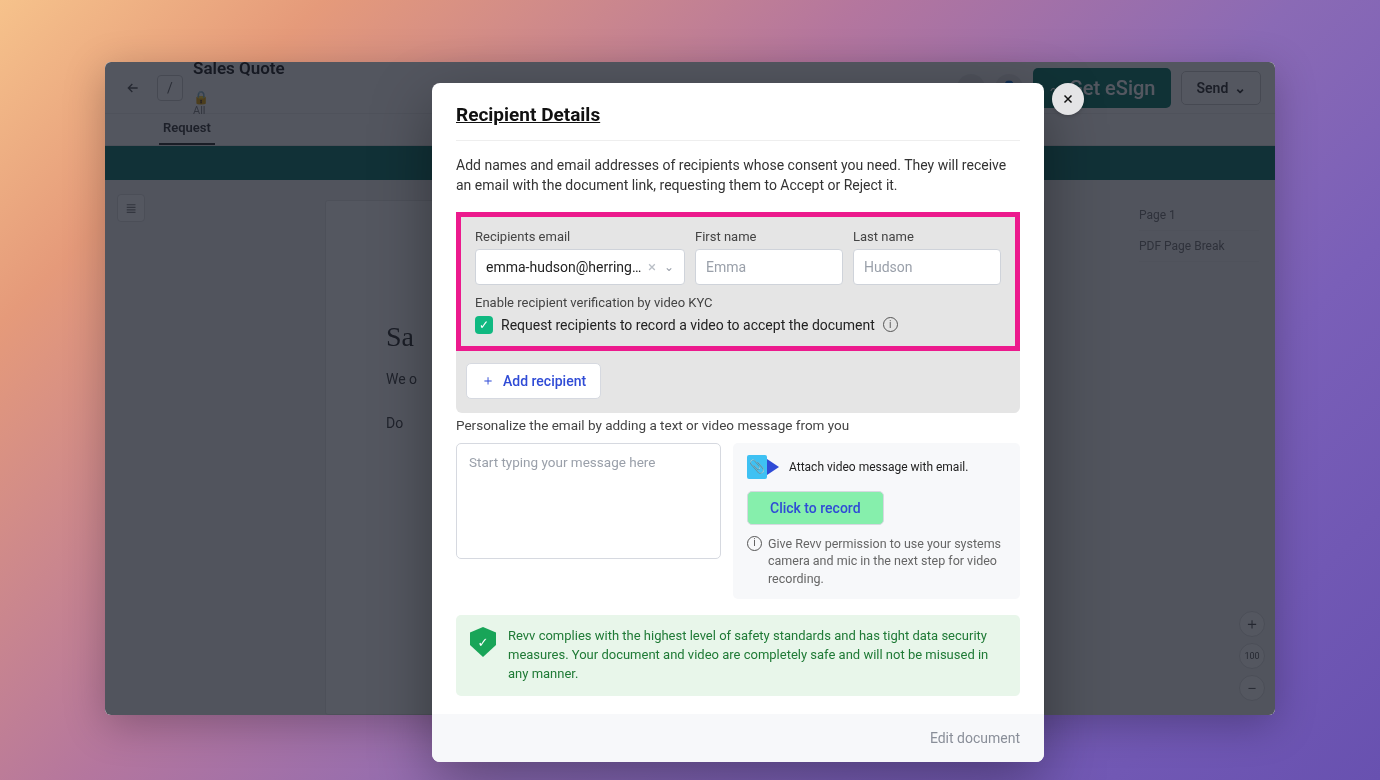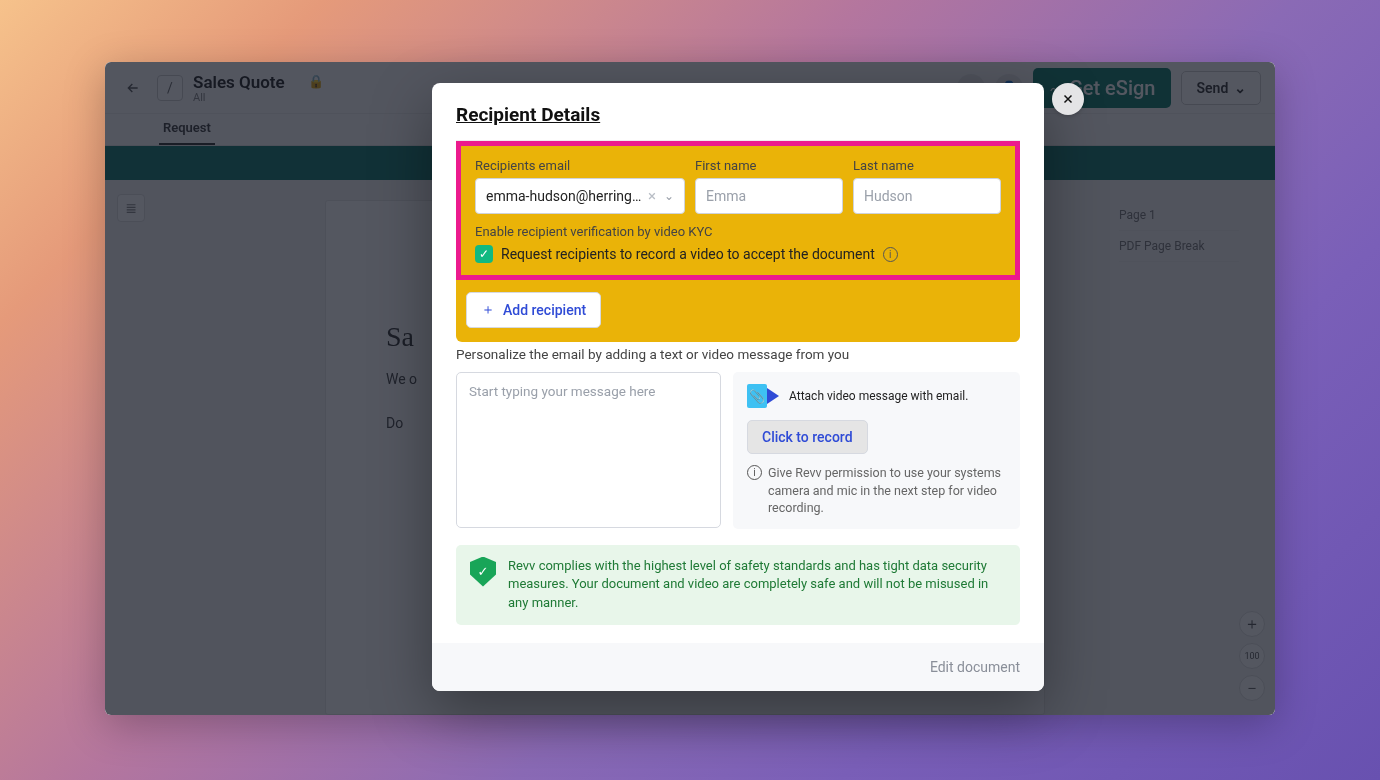--- a/index.html
+++ b/index.html
@@ -24,86 +24,86 @@
     height: 52px;
     display: flex; align-items: center;
     padding: 0 14px;
     background: #fbfbfc;
     border-bottom: 1px solid #eee;
     gap: 10px;
   }
   .back-btn { width:28px; height:28px; display:flex;align-items:center;justify-content:center; color:#555; cursor:pointer;}
   .doc-icon { width:26px; height:26px; border:1px solid #ccc; border-radius:4px; display:flex;align-items:center;justify-content:center; color:#666; font-size:14px; background:#fff;}
   .doc-title-wrap { display:flex; flex-direction:column; }
-  .doc-title-row { display:flex; align-items:center; gap:24px; }
+  .doc-title-row { display:flex; gap:12px;flex-direction:column; }
   .doc-title { font-size:17px; font-weight:600; color:#222; }
   .lock { color:#999; font-size:13px; }
   .doc-sub { font-size:11px; color:#888; margin-top:-1px; }
   .top-spacer { flex:1; }
   .eicon { width:28px; height:28px; border-radius:50%; background:#e9e9e9; display:flex;align-items:center;justify-content:center;color:#555;font-size:13px;}
   .get-esign { background:#0d7a6a; color:#fff; border:none; border-radius:5px; padding:8px 16px; font-size:20px; font-weight:500; display:flex;align-items:center;gap:6px;}
   .send-btn  { background:#fff; color:#333; border:1px solid #ccc; border-radius:5px; padding:8px 14px; font-size:14px; font-weight:600; display:flex;align-items:flex-start;gap:6px;}
 
   .tabbar { height:32px; display:flex; align-items:flex-end; padding:0 54px; border-bottom:1px solid #e4e4e4; background:#fbfbfc;}
   .tab { font-size:13px; font-weight:600; color:#3b3b3b; padding:8px 4px; border-bottom:2px solid #2f2f2f; }
 
   .greenstrip { height:34px; background:#0f766e; }
 
   .doc-area { position:relative; height: calc(100% - 52px - 32px - 34px); background:#f3f3f5; }
   .left-rail { position:absolute; left:12px; top:14px; width:28px; }
   .rail-icon { width:28px;height:28px; border:1px solid #ddd;border-radius:4px;display:flex;align-items:center;justify-content:center;color:#888;font-size:14px; margin-bottom:8px; background:#fff;}
   .paper { position:absolute; left:220px; right:230px; top:20px; bottom:0; background:#fff; border:1px solid #e5e5e5; border-radius:3px; padding:120px 60px 40px 60px; color:#333;}
   .paper h1 { font-family: Georgia, serif; font-size:28px; font-weight:500; }
   .paper p { margin-top:18px; font-size:14px; color:#444;}
-  .right-rail { position:absolute; right:36px; top:20px; width:120px; font-size:12px; color:#777;}
+  .right-rail { position:absolute; right:16px; top:20px; width:120px; font-size:12px; color:#777;}
   .right-rail div { padding:8px 0; border-bottom:1px solid #eee; }
   .float-controls { position:absolute; right:10px; bottom:14px; display:flex; flex-direction:column; gap:6px; }
   .fc { width:26px;height:26px;border:1px solid #ddd;border-radius:50%;display:flex;align-items:center;justify-content:center;background:#fff;color:#555;}
 
   .dim { position:absolute; inset:0; background:rgba(18,22,34,0.72); }
 
   .close-x { position:absolute; width:32px;height:32px;border-radius:50%;background:#e4e4e6;color:#111;display:flex;align-items:center;justify-content:center;font-size:17px;cursor:pointer; left:1052px; top:83px; box-shadow:0 1px 4px rgba(0,0,0,0.2); z-index:2;}
 
   .modal {
     position:absolute; width:612px; left:432px; top:83px;
     background:#fff; border-radius:8px; box-shadow:0 20px 60px rgba(0,0,0,0.35);
     overflow:hidden;
   }
   .m-head { padding:20px 24px 14px 24px; }
   .m-title { font-size:19px; font-weight:700; color:#111;text-decoration:underline; }
   .m-rule { border:none; border-top:1px solid #eee; margin:0 24px; }
   .m-desc { padding:14px 24px 16px 24px; font-size:14px; color:#333; line-height:1.45; }
 
-  .section-gray { background:#eab308; margin:0 24px; border-radius:6px; padding:0; }
+  .section-gray { background:#e5e5e5; margin:0 24px; border-radius:6px; padding:0; }
   .hl-box { border:5px solid #ec1a8d; padding:12px 14px 12px 14px; }
   .row-fields { display:flex; gap:10px; }
   .field { display:flex; flex-direction:column; }
   .field label { font-size:13px; color:#444; margin-bottom:5px; }
   .inputish { height:36px; border:1px solid #cfd3da; border-radius:4px; background:#fff; padding:0 10px; font-size:14px; color:#222; display:flex; align-items:center; justify-content:space-between; gap:6px;}
   .placeholder { color:#9aa0aa; }
   .mini-x { color:#b9bec6; font-size:15px; cursor:pointer; }
   .chev { color:#9aa0aa; font-size:12px; }
   .kyc-label { font-size:13px; color:#444; margin:10px 0 6px 0;}
   .kyc-row { display:flex; align-items:center; gap:8px; }
   .chk { width:18px;height:18px;border-radius:4px;background:#10b981;display:flex;align-items:center;justify-content:center;color:#fff;font-size:12px;}
   .kyc-text { font-size:14px; color:#222; }
   .info { width:15px;height:15px;border:1px solid #555;border-radius:50%;display:inline-flex;align-items:center;justify-content:center;font-size:10px;color:#555;}
 
   .add-recipient { margin:12px 0 14px 10px; background:#fff; border:1px solid #d6d9e0; color:#2f4bd6; font-size:14px; font-weight:500; border-radius:5px; padding:8px 14px; display:inline-flex; align-items:center; gap:8px;}
 
   .personalize { padding:4px 24px 0 24px; font-size:13.5px; color:#444; }
   .two-col { display:flex; gap:12px; padding:10px 24px 16px 24px; }
-  .msg-box { flex:0 0 265px; height:156px; border:1px solid #d6d9e0; border-radius:5px; padding:10px 12px; font-size:13.5px; color:#9aa0aa; background:#fff;}
+  .msg-box { flex:0 0 265px; height:116px; border:1px solid #d6d9e0; border-radius:5px; padding:10px 12px; font-size:13.5px; color:#9aa0aa; background:#fff;}
   .vid-box { flex:1; background:#f7f8fa; border-radius:5px; padding:12px 14px; }
   .vid-head { display:flex; align-items:center; gap:10px; margin-bottom:12px;}
   .vid-icon { width:32px; height:24px; position:relative; }
   .vid-icon .clip { width:20px;height:24px;background:#3ec1f3; position:absolute;left:0;top:0;border-radius:2px;display:flex;align-items:center;justify-content:center;color:#fff;font-size:13px;}
   .vid-icon .cam { position:absolute; left:20px; top:4px; width:0;height:0;border-top:8px solid transparent;border-bottom:8px solid transparent;border-left:12px solid #2f4bd6;}
   .vid-title { font-size:12px; color:#222; }
-  .record-btn { background:#e5e5e5;border:1px solid #d6d9e0;color:#2f4bd6;font-weight:500;font-size:14px;border-radius:5px;padding:8px 14px;}
+  .record-btn { background:#86efac;border:1px solid #d6d9e0;color:#2f4bd6;font-weight:500;font-size:14px;border-radius:5px;padding:8px 22px;}
   .vid-note { font-size:12.5px; color:#666; margin-top:10px; display:flex; gap:6px; align-items:flex-start; line-height:1.4;}
   .vid-note .info { flex-shrink:0; margin-top:1px;}
 
   .safety { margin:0 24px 0 24px; background:#e8f6ea; border-radius:5px; padding:12px 14px; display:flex; gap:12px; align-items:flex-start;}
   .shield { width:26px;height:30px; background:#18a558; clip-path: polygon(50% 0,100% 18%,100% 60%,50% 100%,0 60%,0 18%); display:flex;align-items:center;justify-content:center;color:#fff;font-size:13px; flex-shrink:0;}
   .safety-text { font-size:13px; color:#1f7a36; line-height:1.45;}
 
   .m-foot { background:#f7f8fa; padding:16px 24px; display:flex; justify-content:flex-end; gap:18px; align-items:center; margin-top:18px;}
   .edit-link { color:#8a8f99; font-size:14px; cursor:pointer; }
   .send-accept { background:#1fb254; color:#fff; border:none; border-radius:5px; padding:11px 20px; font-size:14.5px; font-weight:500;}
@@ -176,20 +176,21 @@
     <svg width="14" height="14" viewBox="0 0 24 24" fill="none" stroke="currentColor" stroke-width="2.5">
         <path d="M18 6 6 18M6 6l12 12"></path>
       </svg>
   </div>
 
   <div class="modal">
     <div class="m-head">
       <div class="m-title">Recipient Details</div>
     </div>
     <hr class="m-rule">
+    <div class="m-desc">Add names and email addresses of recipients whose consent you need. They will receive an email with the document link, requesting them to Accept or Reject it.</div>
 
     <div class="section-gray">
       <div class="hl-box">
         <div class="row-fields">
           <div class="field" style="flex:0 0 210px">
             <label>Recipients email</label>
             <div class="inputish">
               <span style="overflow:hidden;text-overflow:ellipsis;white-space:nowrap;">emma-hudson@herring…</span>
               <span style="display:flex;gap:8px;align-items:center">
                 <span class="mini-x">×</span>

